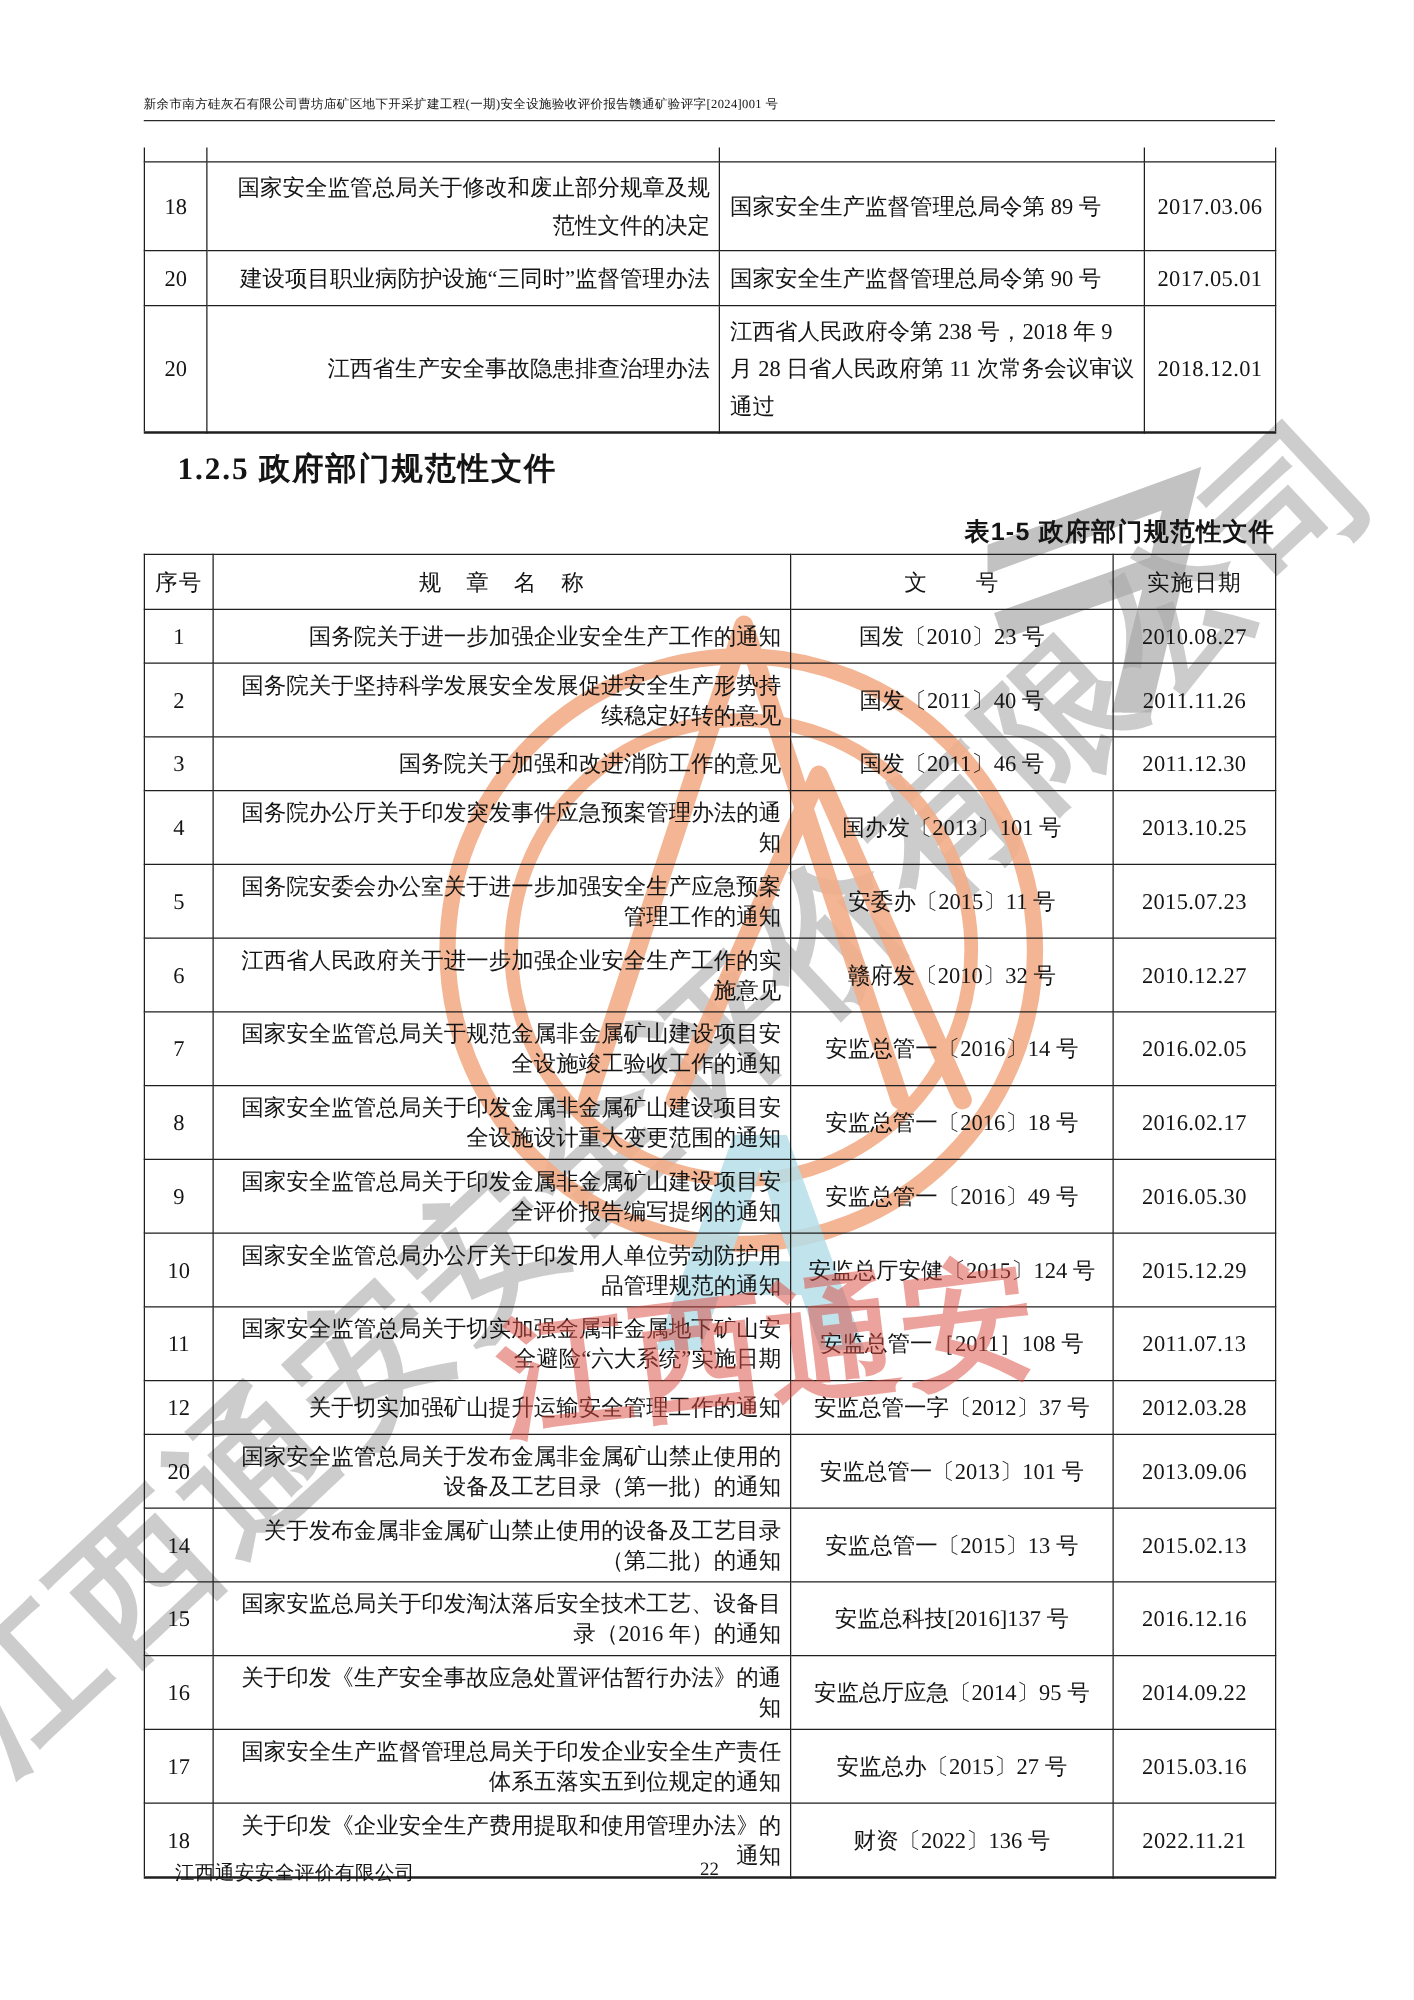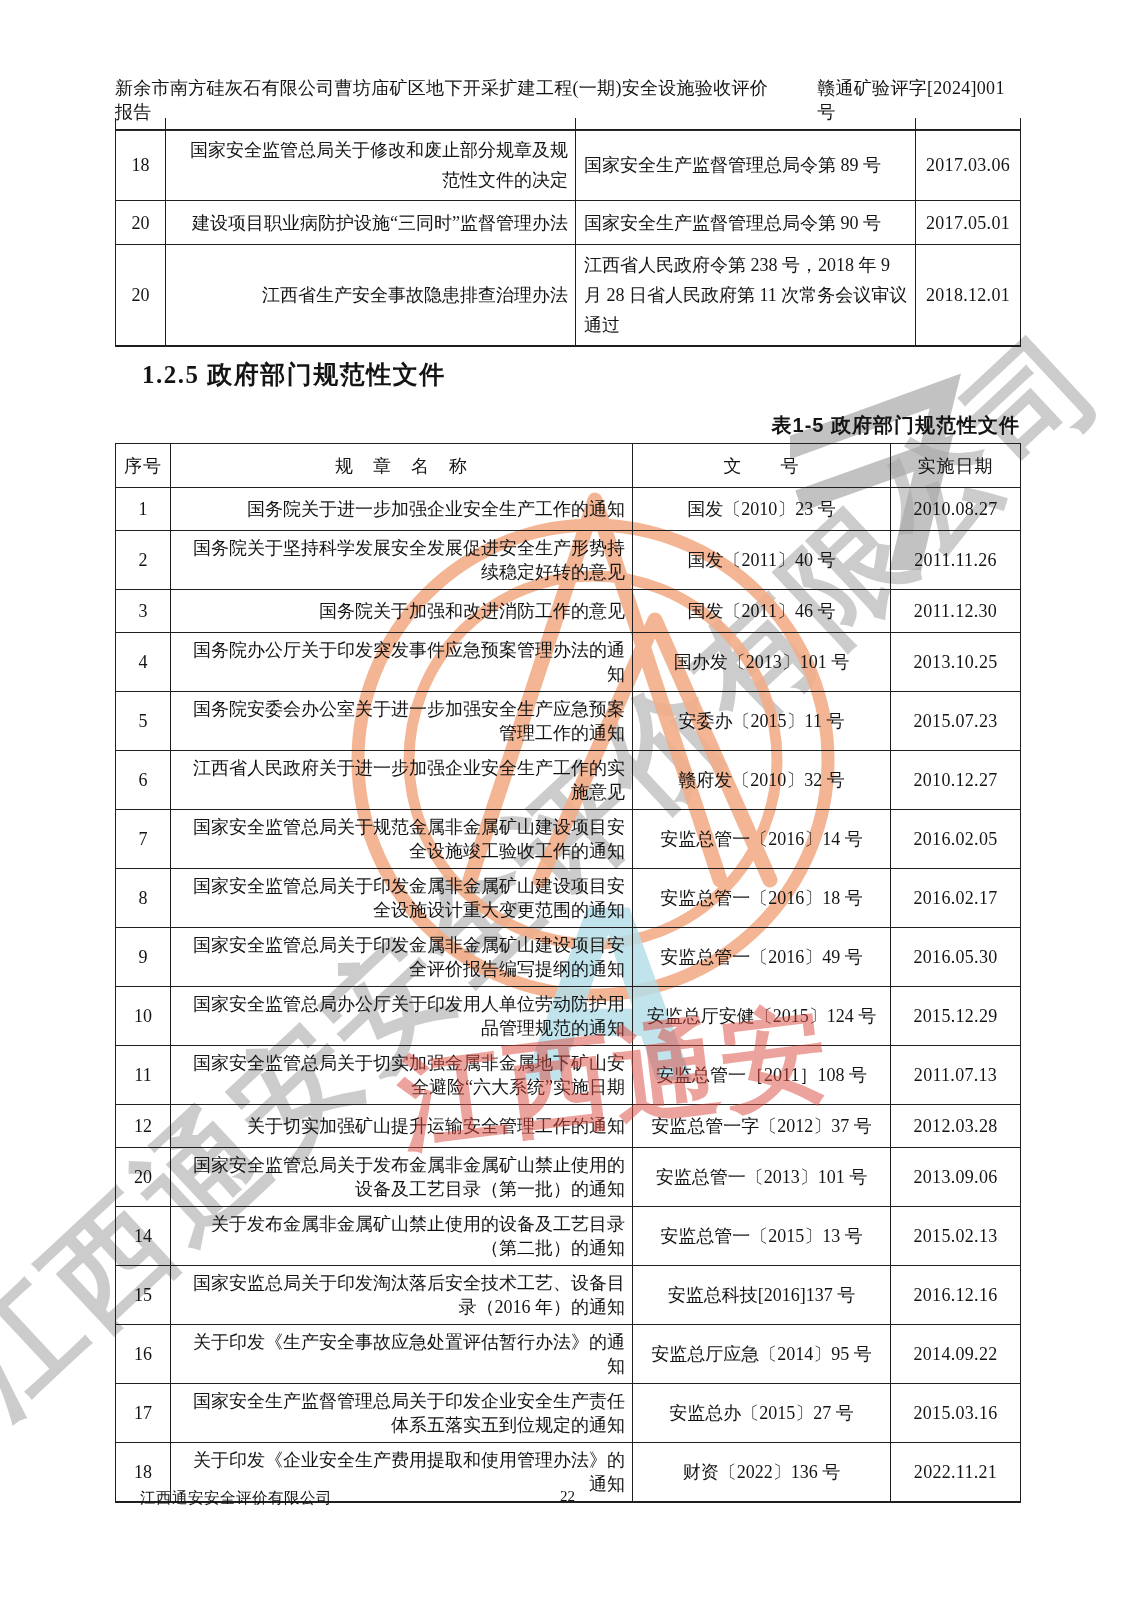--- a/index.html
+++ b/index.html
@@ -22,24 +22,23 @@
     font-family:"Liberation Serif","DejaVu Serif",serif; font-weight:bold;
     font-size:106px; letter-spacing:2px; color:var(--wm-red,#dc4a3e);
     opacity:0.5; transform:rotate(-7deg);
   }
   .wm-logo-svg { position:absolute; left:313px; top:430px; opacity:0.9; }
   .wm-chevron-svg { position:absolute; left:790px; top:350px; opacity:0.7; }
   
   .content { position:absolute; inset:0; z-index:1; }
   .doc-header {
     position:absolute; left:115px; right:111px; top:76px;
-    display:flex; justify-content:flex-end; align-items:flex-end;
-    font-size:18px; letter-spacing:0.3px; padding-bottom:6px;
+    display:flex; justify-content:flex-start; align-items:flex-end;
+    font-size:10px; letter-spacing:0.3px; padding-bottom:6px;
     border-bottom:1.5px solid #2a2a2a;
-    gap:38px;
   }
   table.tbl {
     position:absolute; border-collapse:collapse; table-layout:fixed;
     background:transparent;
   }
   table.tbl td, table.tbl th {
     border:1.3px solid #1f1f1f; padding:5px 6px; vertical-align:middle;
     font-weight:normal; overflow:hidden;
   }
   

